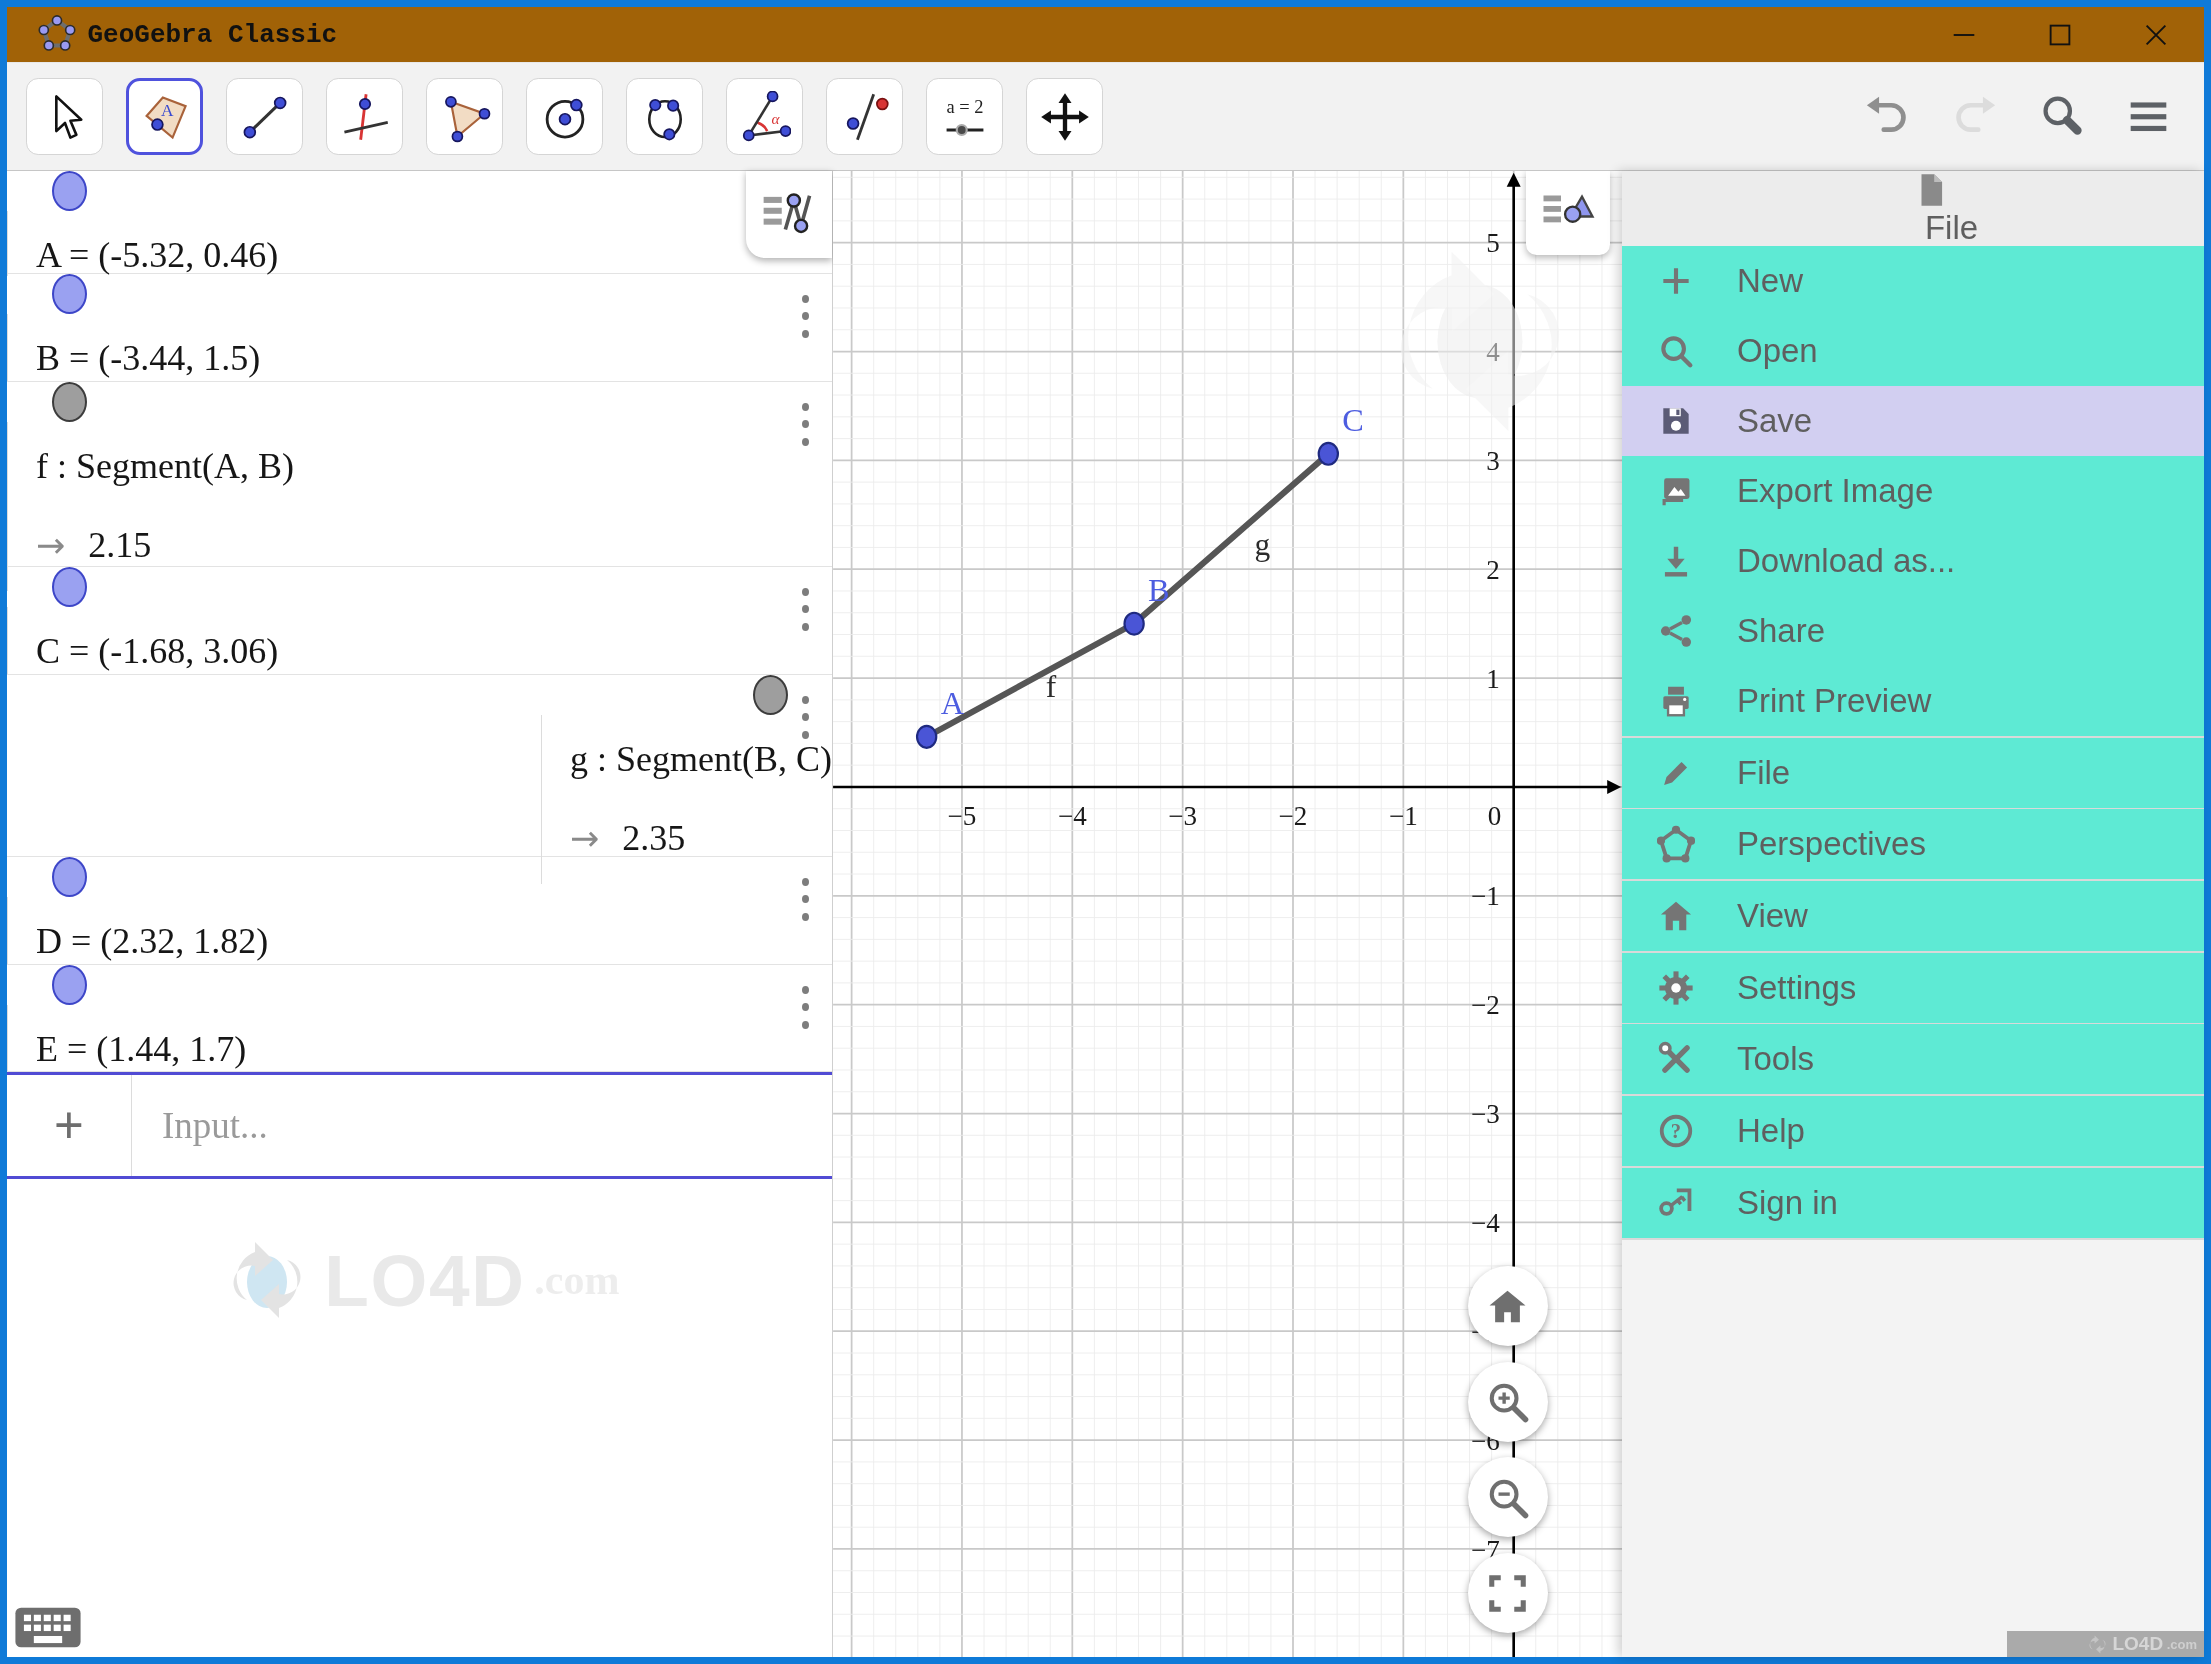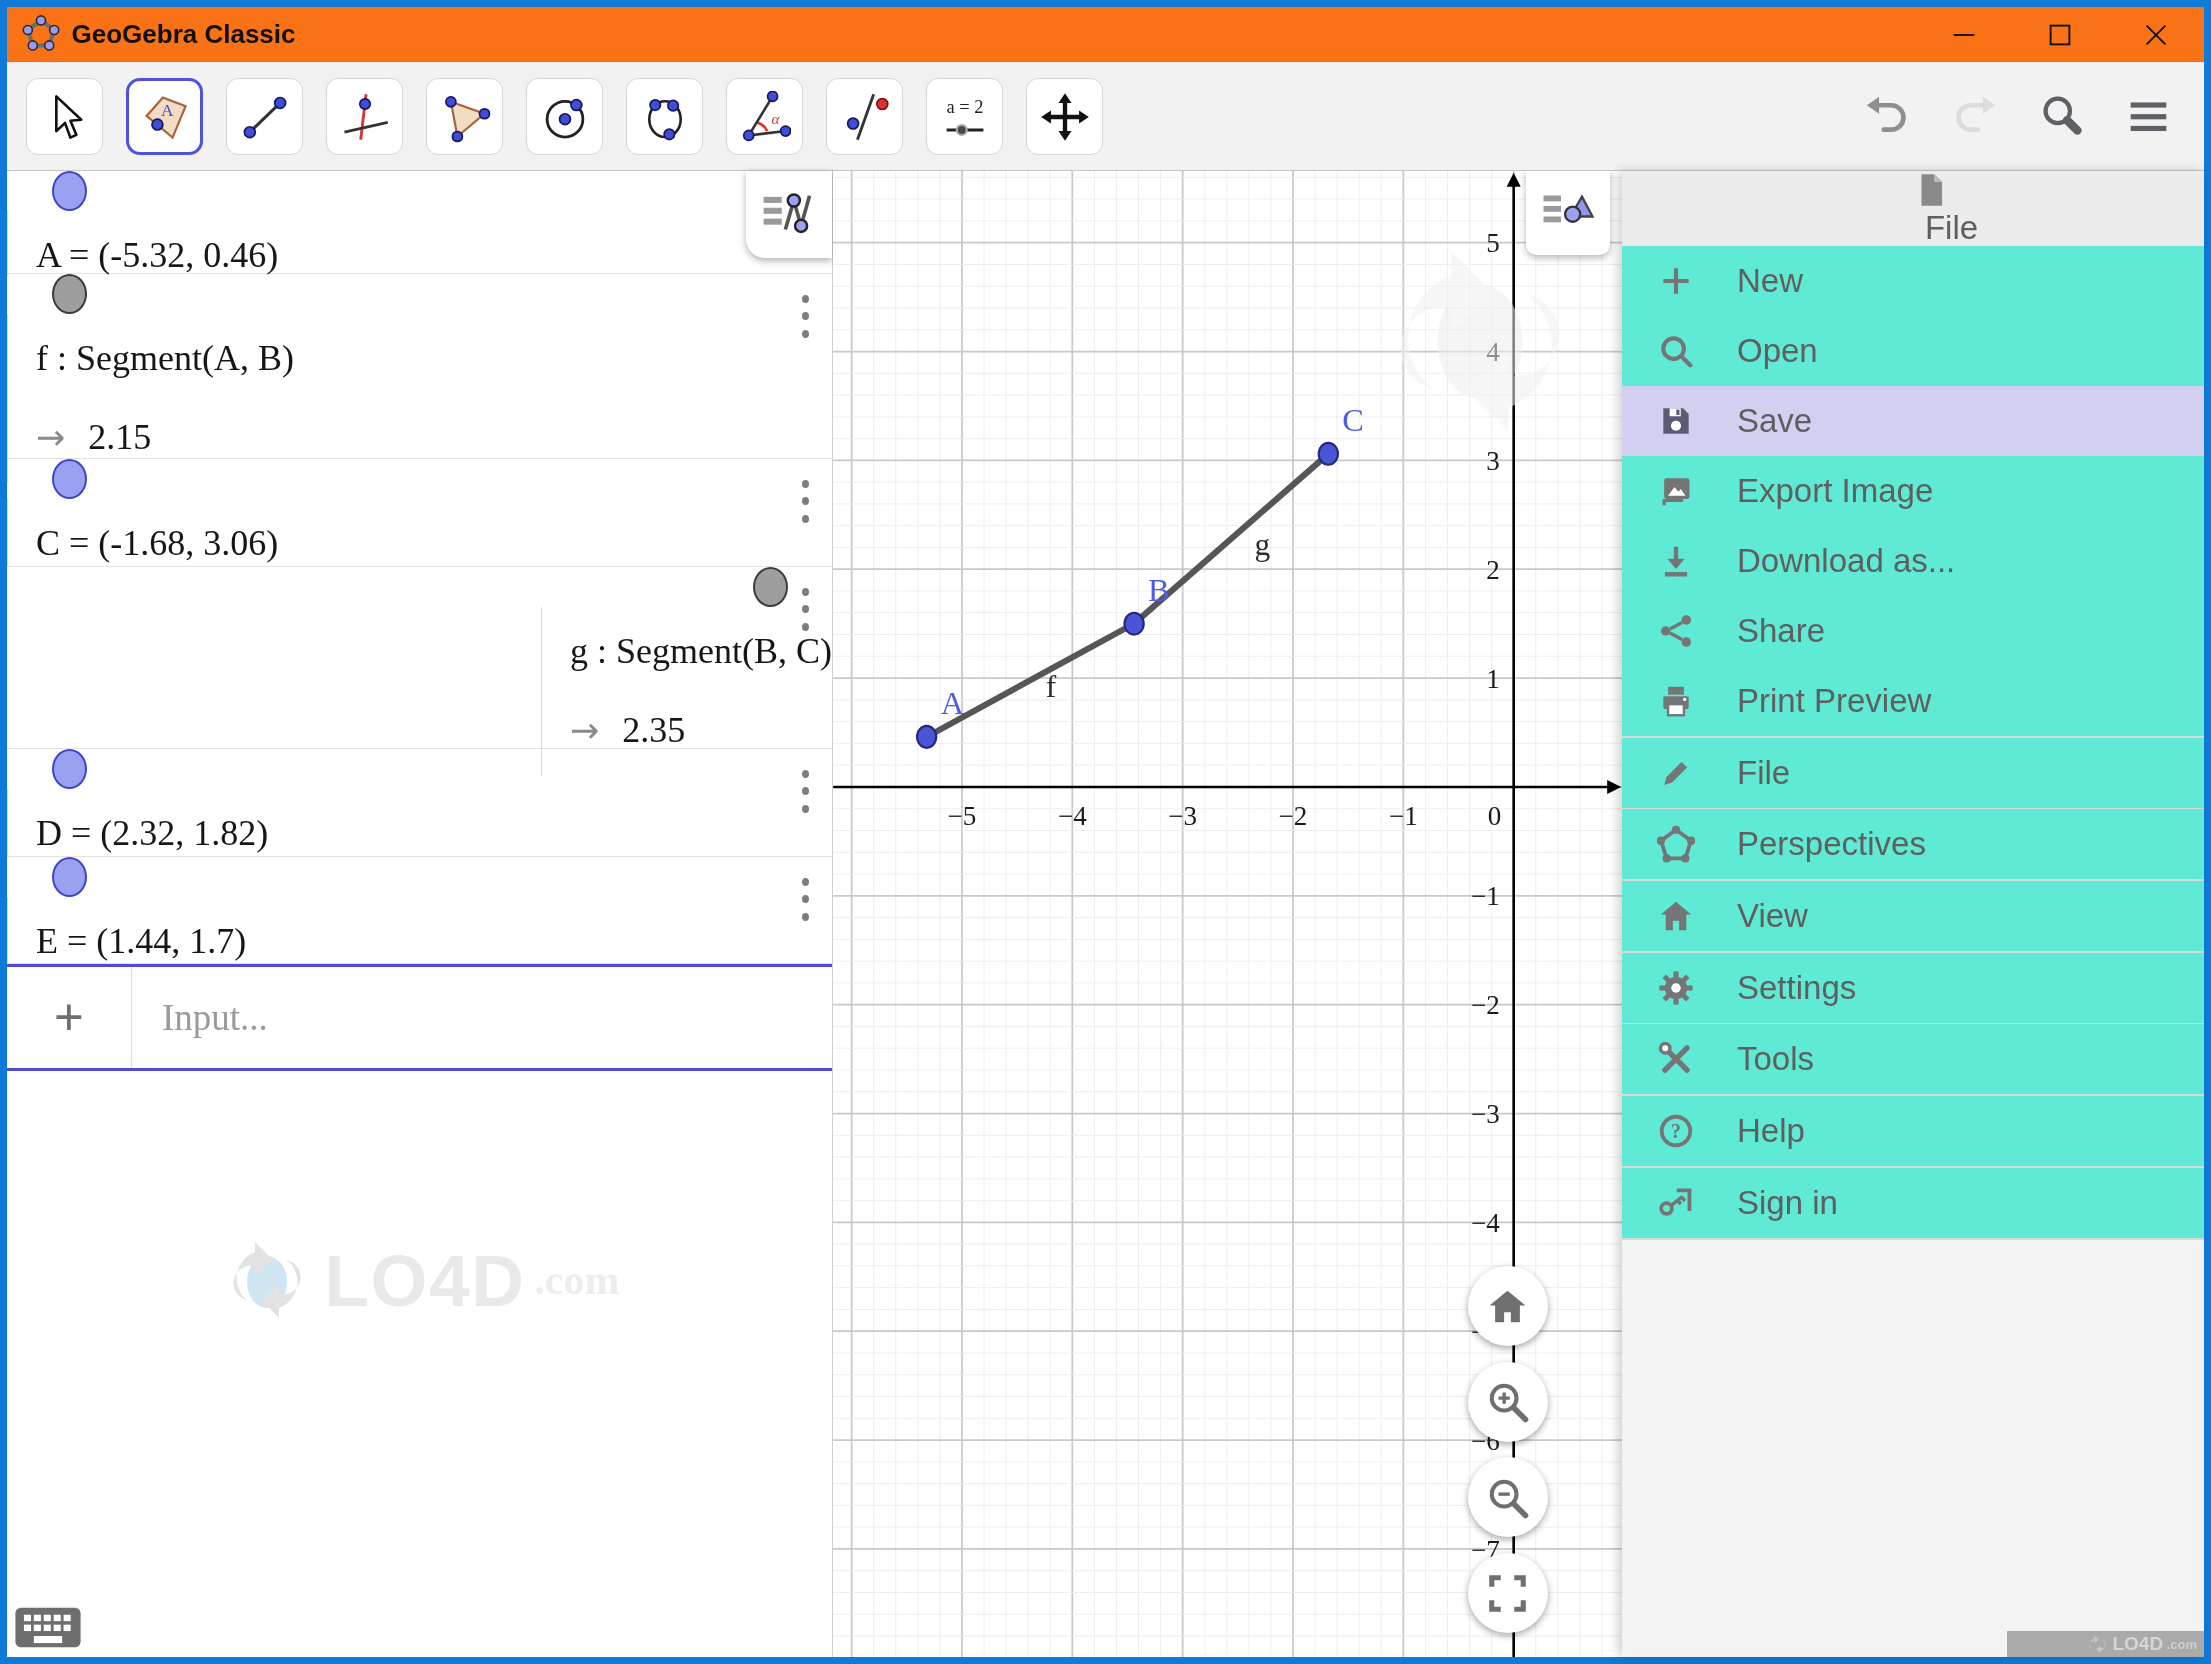--- a/index.html
+++ b/index.html
@@ -1,20 +1,20 @@
 <!DOCTYPE html>
 <html style="font-size:14px"><head>
 <meta charset="utf-8">
 <style>
   * { margin:0; padding:0; box-sizing:border-box; }
   html,body { width:2211px; height:1665px; font-family:"Liberation Sans", sans-serif; background:#fff; overflow:hidden; }
   .window { position:absolute; inset:0; border:7px solid #0f7ad8; display:flex; flex-direction:column; background:#fff; }
 
   
-  .titlebar { height:56px; background:#f97316; display:flex; align-items:center; padding-left:14px; border-bottom:0.9px solid #e8e8e8; flex:none; }
+  .titlebar { height:56px; background:#a16207; display:flex; align-items:center; padding-left:30px; border-bottom:0.9px solid #e8e8e8; flex:none;font-family:Liberation Mono, monospace; }
   .titlebar .logo { width:40px; height:40px; margin-right:10.5px; }
   .titlebar .title { font-size:26px; font-weight:bold; color:#111; }
   .win-controls { margin-left:auto; display:flex; align-items:center; height:100%; }
   .win-btn { width:96px; height:100%; display:flex; align-items:center; justify-content:center; }
   .win-btn svg { width:30px; height:30px; }
 
   
   .toolbar { height:108px; background:#f2f2f2; display:flex; align-items:center; padding-left:19px; flex:none; border-bottom:0.9px solid #c6c6c6; }
   #tools { display:flex; gap:23px; align-items:center; }
   .tool { width:77px; height:77px; background:#fff; border:0.9px solid #d5d5d5; border-radius:12.2px; display:flex; align-items:center; justify-content:center; }
@@ -267,20 +267,33 @@
   <div class="content">
 
     <div class="algebra">
       <div id="algebra-rows">
           <div class="alg-row" style="height: 103px;">
             <div class="alg-toggle-cell">
               <div class="toggle-circle toggle-blue"></div>
             </div>
             <div class="alg-content">
               <div>A = (-5.32, 0.46)</div>
+            </div>
+          </div>
+          <div class="alg-row" style="height: 108px;">
+            <div class="alg-toggle-cell">
+              <div class="toggle-circle toggle-blue"></div>
+            </div>
+            <div class="alg-content">
+              <div>B = (-3.44, 1.5)</div>
+            </div>
+            <div class="kebab">
+              <i></i>
+              <i></i>
+              <i></i>
             </div>
           </div>
           <div class="alg-row" style="height: 185px;">
             <div class="alg-toggle-cell">
               <div class="toggle-circle toggle-gray"></div>
             </div>
             <div class="alg-content">
               <div>f : Segment(A, B)</div>
               <div class="alg-line2">
                 <span class="alg-arrow">→</span>

